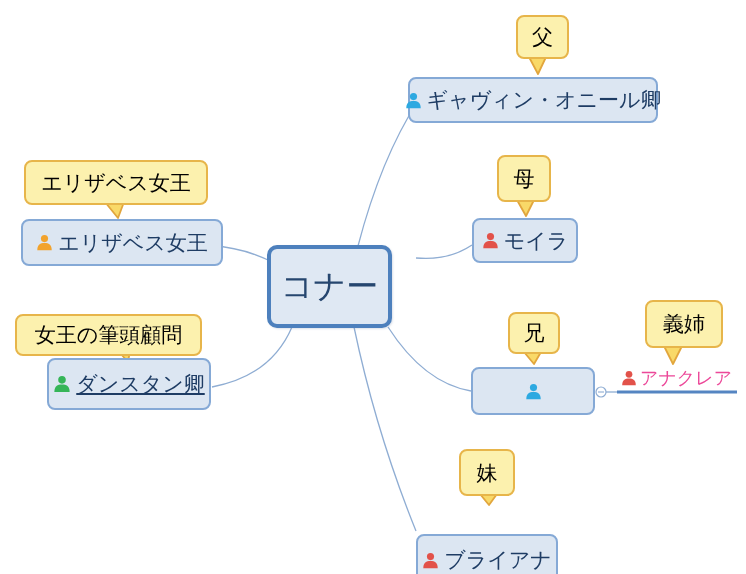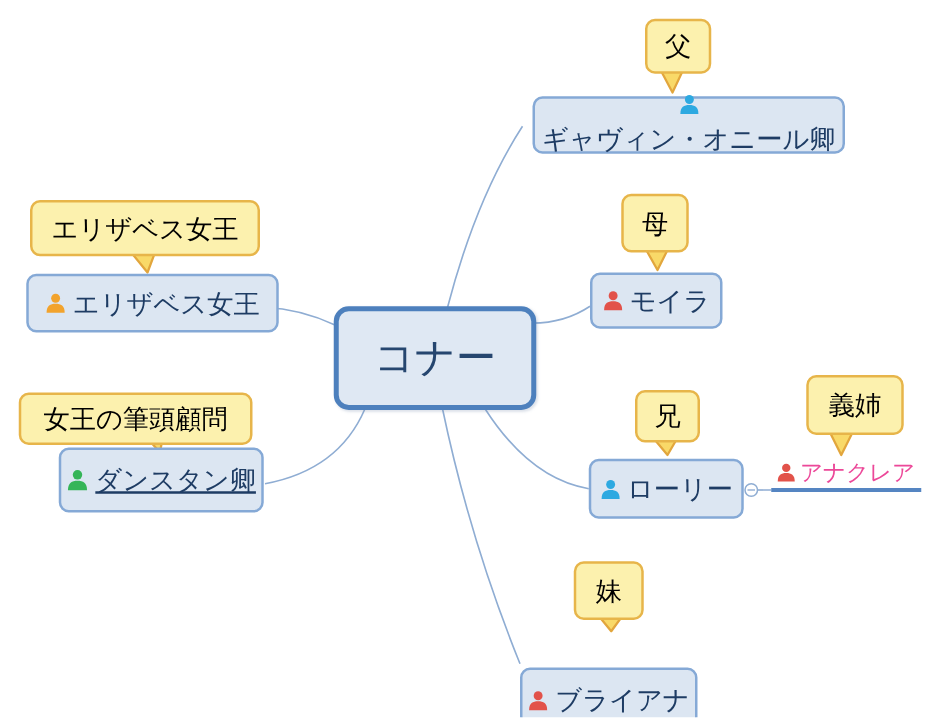--- a/index.html
+++ b/index.html
@@ -75,28 +75,28 @@
 
     <path d="M 529,57 L 538,74 L 546,57" fill="#f9d968" stroke="#e2a63d" stroke-width="1.8" stroke-linejoin="round"></path>
     <path d="M 517,200 L 526,216 L 534,200" fill="#f9d968" stroke="#e2a63d" stroke-width="1.8" stroke-linejoin="round"></path>
     <path d="M 524,352 L 534,364 L 541,352" fill="#f9d968" stroke="#e2a63d" stroke-width="1.8" stroke-linejoin="round"></path>
     <path d="M 664,346 L 673,364 L 682,346" fill="#f9d968" stroke="#e2a63d" stroke-width="1.8" stroke-linejoin="round"></path>
     <path d="M 480,494 L 489,505 L 497,494" fill="#f9d968" stroke="#e2a63d" stroke-width="1.8" stroke-linejoin="round"></path>
     <path d="M 105,202 L 118,218 L 124,202" fill="#f9d968" stroke="#e2a63d" stroke-width="1.8" stroke-linejoin="round"></path>
     <path d="M 113,345 L 128,362 L 131,345" fill="#f9d968" stroke="#e2a63d" stroke-width="1.8" stroke-linejoin="round"></path>
   </svg>
 
-  <div class="center-node" style="left:267px;top:245px;width:162px;height:83px;">
+  <div class="center-node" style="left:267px;top:245px;width:125px;height:83px;border-radius:10px;">
     <span>コナー</span>
   </div>
 
   <div class="callout" style="left:516px;top:15px;width:53px;height:44px;">
     <span>父</span>
   </div>
-  <div class="node" style="left:426px;top:77px;width:250px;height:46px;flex-direction:column;">
+  <div class="node" style="left:408px;top:77px;width:250px;height:46px;">
     <svg class="picon" width="17" height="17" viewBox="0 0 20 20">
       <g fill="#2da9e1">
         <circle cx="10" cy="5.4" r="4.2"></circle>
         <path d="M1.5,19 C1.5,12.5 5,10.6 10,10.6 C15,10.6 18.5,12.5 18.5,19 Z"></path>
       </g>
     </svg>
     <span>ギャヴィン・オニール卿</span>
   </div>
 
   <div class="callout" style="left:497px;top:155px;width:54px;height:47px;">
@@ -115,21 +115,20 @@
   <div class="callout" style="left:508px;top:312px;width:52px;height:42px;">
     <span>兄</span>
   </div>
   <div class="node" style="left:471px;top:367px;width:124px;height:48px;">
     <svg class="picon" width="17" height="17" viewBox="0 0 20 20">
       <g fill="#2da9e1">
         <circle cx="10" cy="5.4" r="4.2"></circle>
         <path d="M1.5,19 C1.5,12.5 5,10.6 10,10.6 C15,10.6 18.5,12.5 18.5,19 Z"></path>
       </g>
     </svg>
-    <span>ローリー</span>
   </div>
 
   <div class="callout" style="left:633px;top:300px;width:78px;height:48px;margin-left:12px;">
     <span>義姉</span>
   </div>
   <div class="floating-label" style="left:621px;top:366px;">
     <svg class="picon" width="16" height="16" viewBox="0 0 20 20">
       <g fill="#e2524a">
         <circle cx="10" cy="5.4" r="4.2"></circle>
         <path d="M1.5,19 C1.5,12.5 5,10.6 10,10.6 C15,10.6 18.5,12.5 18.5,19 Z"></path>

